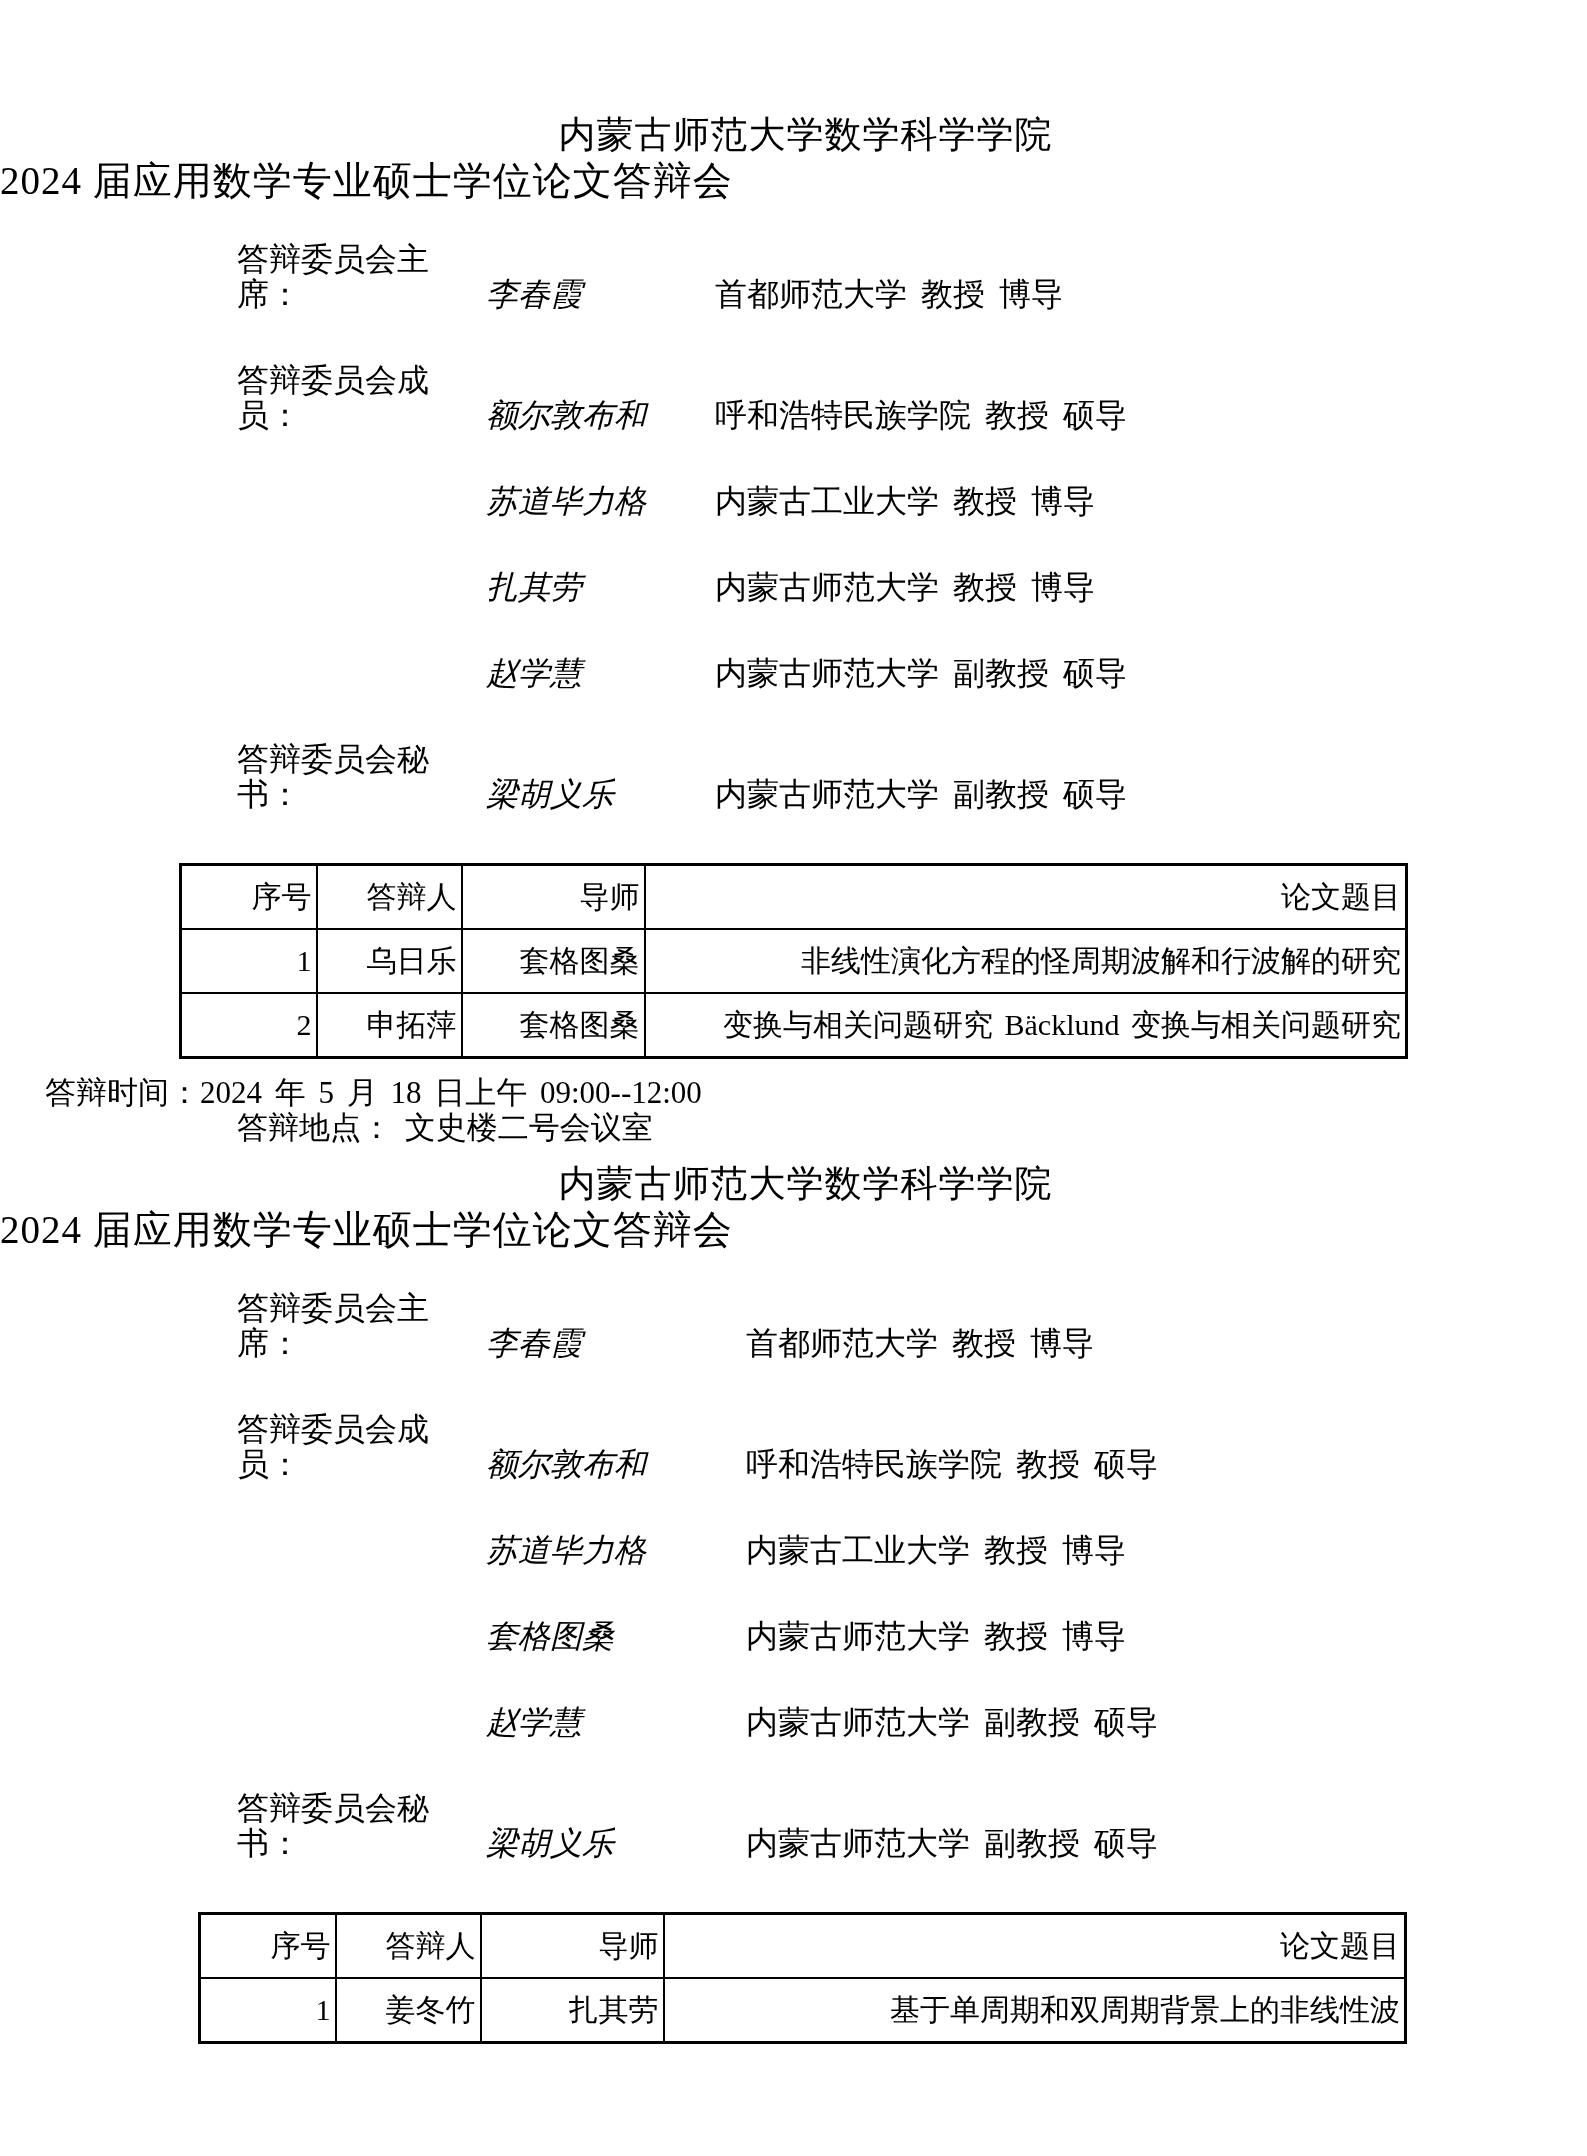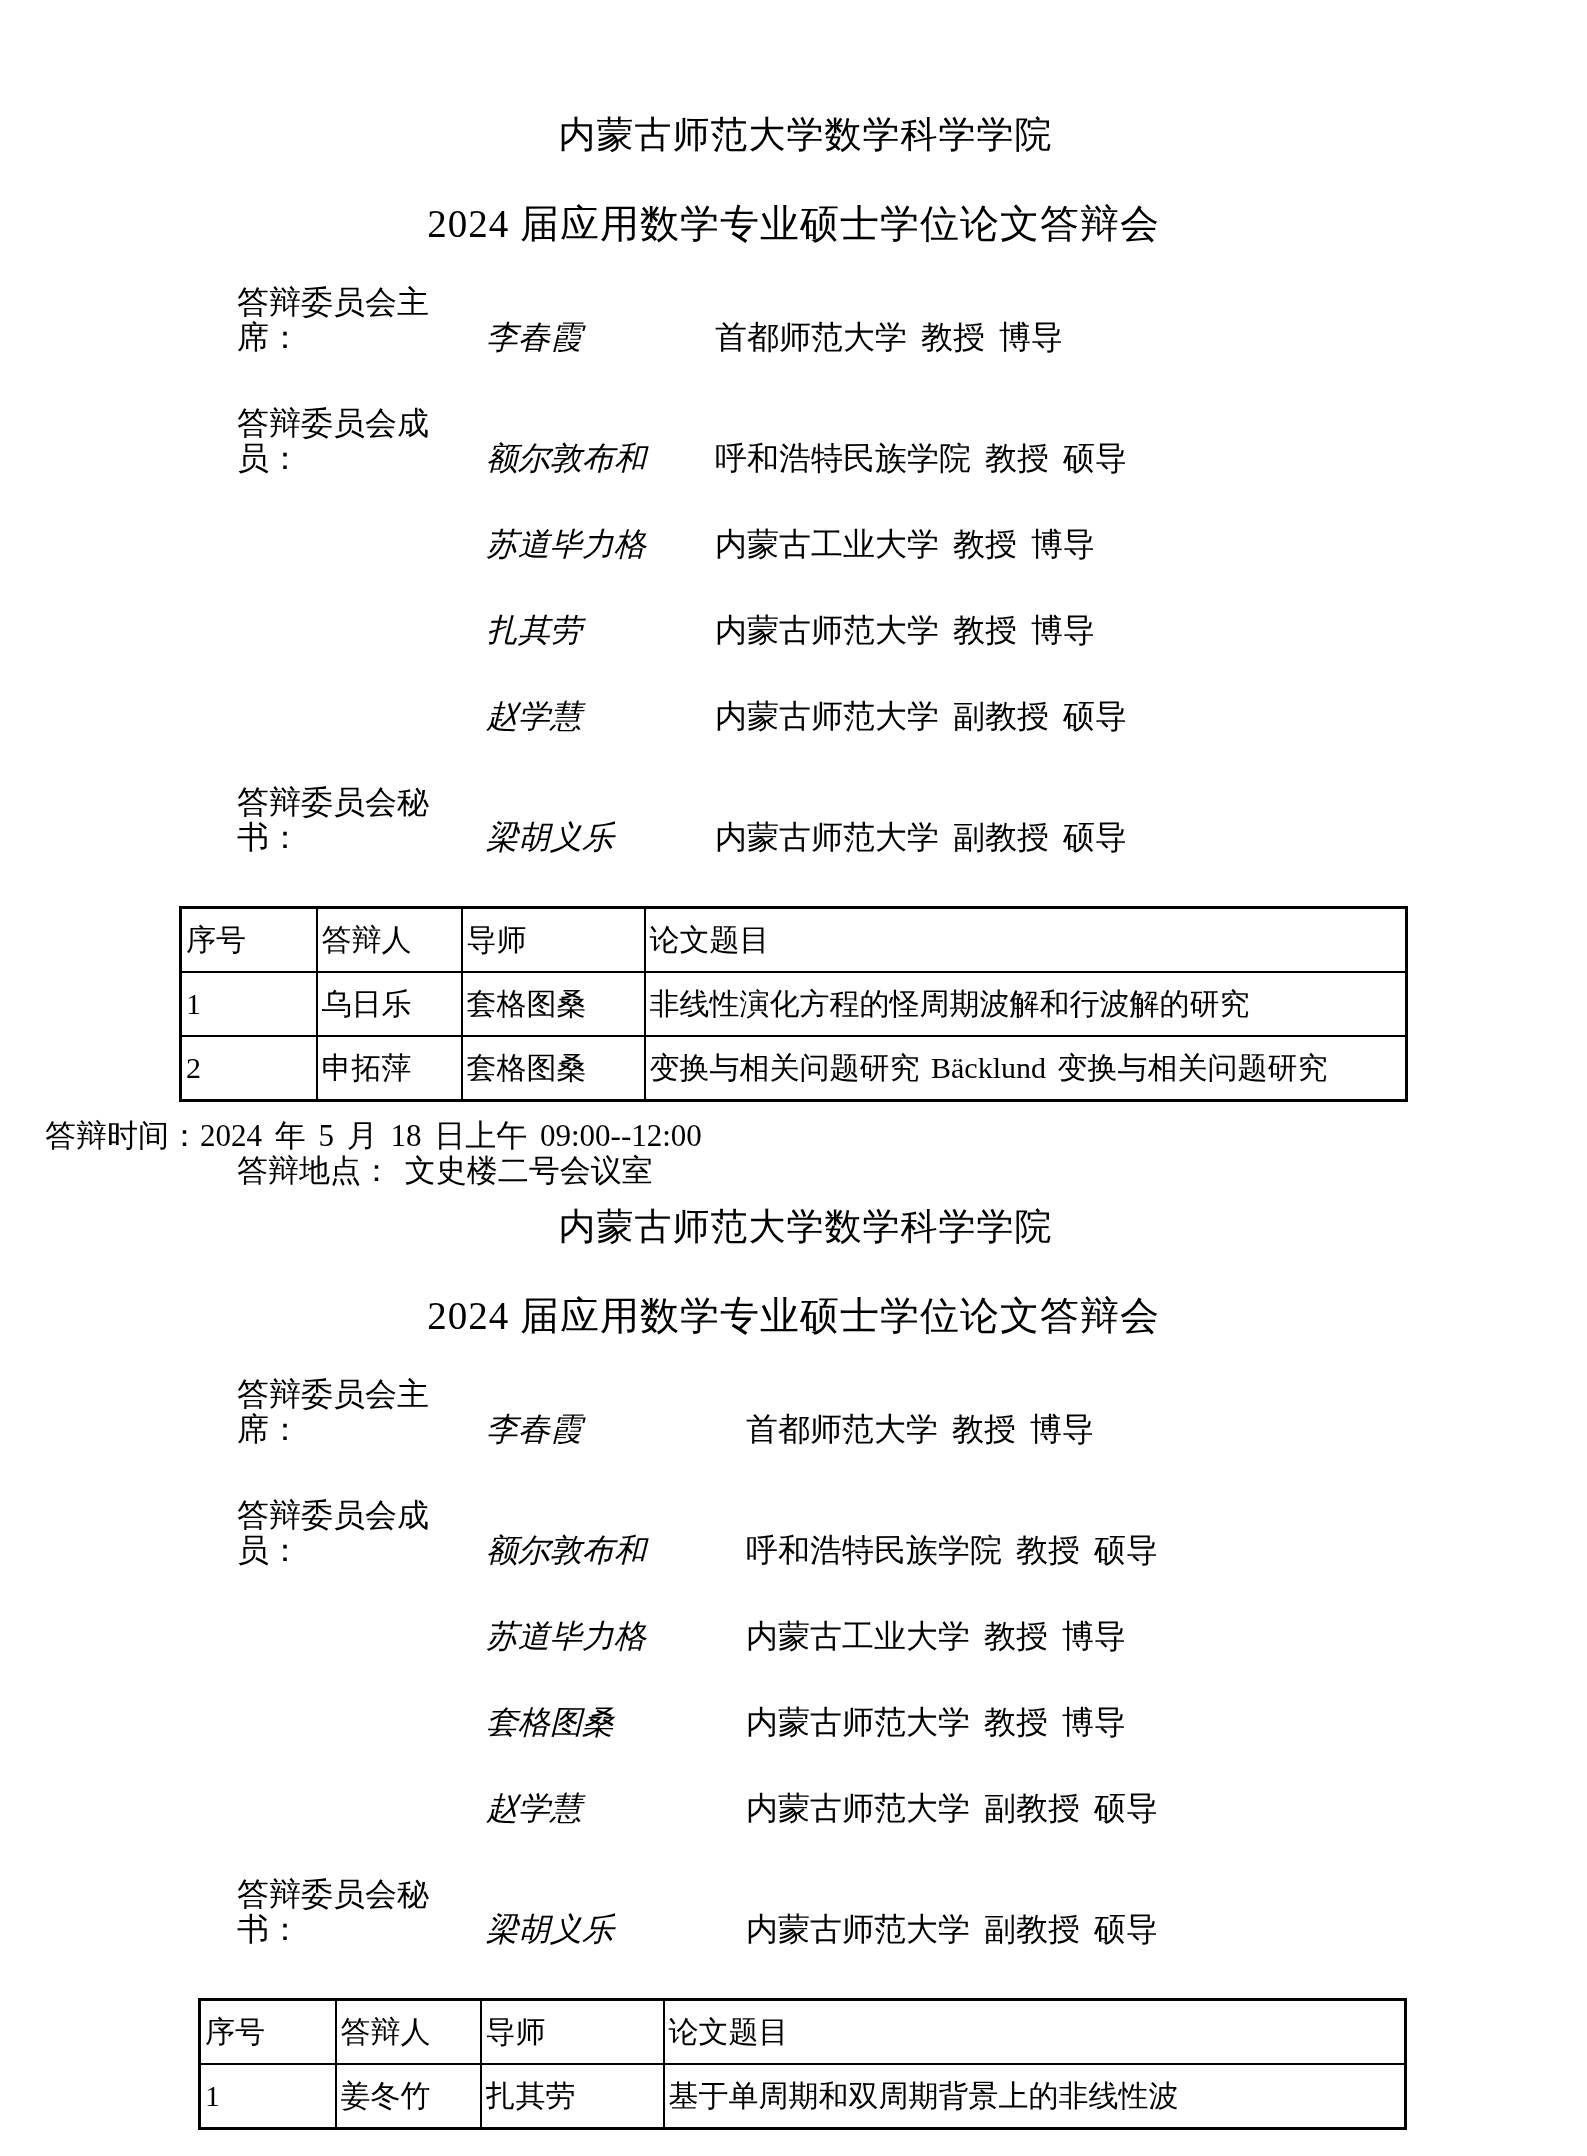--- a/index.html
+++ b/index.html
@@ -18,24 +18,23 @@
     padding-top: 112px;
   }
   .doc-title {
     text-align: center;
     font-size: 37px;
     line-height: 45px;
     letter-spacing: 1px;
     padding-left: 24px;
   }
   .doc-subtitle {
-    text-align: center;
+    text-align: left;
     font-size: 39px;
     line-height: 47px;
-    margin-top: 43px;
     letter-spacing: 1px;
   }
   .committee {
     margin-top: 38px;
   }
   .committee-line {
     display: flex;
     margin-left: 237px;
     font-size: 32px;
     line-height: 35px;
@@ -69,21 +68,21 @@
   .section-2 table.defense-table {
     margin-left: 198px;
     margin-top: 2px;
     width: 1209px;
   }
   table.defense-table th,
   table.defense-table td {
     border: 2px solid #000;
     font-weight: normal;
     font-size: 30px;
-    text-align: left;
+    text-align: right;
     vertical-align: middle;
     height: 62px;
     padding: 0 4px;
     overflow: hidden;
     white-space: nowrap;
     word-spacing: 4px;
   }
   col.c-seq      { width: 136px; }
   col.c-defender { width: 145px; }
   col.c-advisor  { width: 183px; }

